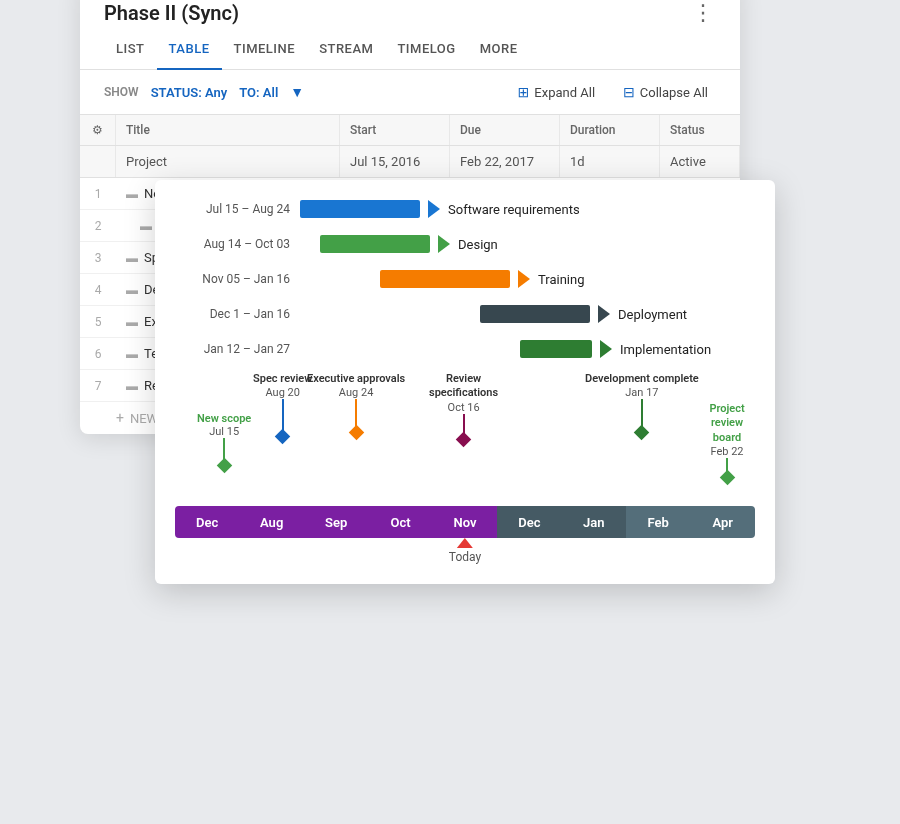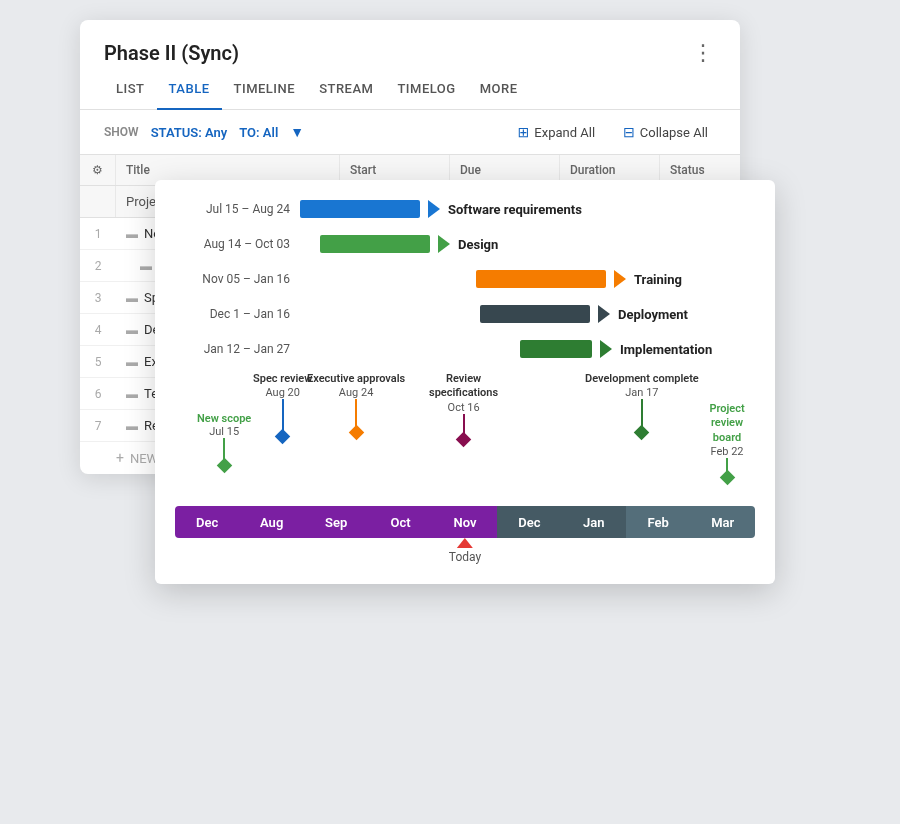--- a/index.html
+++ b/index.html
@@ -236,21 +236,21 @@
     .gantt-arrow-blue { border-left: 12px solid #1976d2; }
     .gantt-arrow-green { border-left: 12px solid #43a047; }
     .gantt-arrow-red { border-left: 12px solid #b71c1c; }
     .gantt-arrow-orange { border-left: 12px solid #f57c00; }
     .gantt-arrow-teal { border-left: 12px solid #37474f; }
     .gantt-arrow-dkgreen { border-left: 12px solid #2e7d32; }
 
     .gantt-label {
       font-size: 13px;
       color: #222;
-      font-weight: 700;
+      font-weight: 400;
       white-space: nowrap;
     }
 
     
     .month-bar {
       display: flex;
       border-radius: 4px;
       overflow: hidden;
       height: 32px;
     }
@@ -270,21 +270,21 @@
       width: 0; height: 0;
       border-left: 8px solid transparent;
       border-right: 8px solid transparent;
       border-bottom: 10px solid #e53935;
       margin: 0 auto 2px;
     }
   </style>
 </head>
 <body>
 
-<div style="position:relative; width:900px; min-height:824px; display:flex; justify-content:center; align-items:flex-start; padding-top:40px;">
+<div style="position:relative; width:900px; min-height:824px; display:flex; justify-content:center; align-items:flex-start; ">
 
   <div class="app-window">
 
     <div class="header">
       <span class="header-title">Phase II (Sync)</span>
       <span class="header-menu">⋮</span>
     </div>
 
     <div class="tabs">
       <div class="tab">LIST</div>
@@ -440,21 +440,21 @@
         <div class="gantt-bar-wrap" style="margin-left:20px;">
           <div class="gantt-bar gantt-bar-green" style="width:110px;"></div>
           <div class="gantt-arrow gantt-arrow-green"></div>
           <span class="gantt-label">Design</span>
         </div>
       </div>
 
 
       <div class="gantt-row">
         <div class="gantt-date-range">Nov 05 – Jan 16</div>
-        <div class="gantt-bar-wrap" style="margin-left:103px;justify-content:center;">
+        <div class="gantt-bar-wrap" style="margin-left:80px;">
           <div class="gantt-bar gantt-bar-orange" style="width:130px;"></div>
           <div class="gantt-arrow gantt-arrow-orange"></div>
           <span class="gantt-label">Training</span>
         </div>
       </div>
 
       <div class="gantt-row">
         <div class="gantt-date-range">Dec 1 – Jan 16</div>
         <div class="gantt-bar-wrap" style="margin-left:180px;">
           <div class="gantt-bar gantt-bar-teal" style="width:110px;"></div>
@@ -521,21 +521,21 @@
 
     <div class="month-bar">
       <div class="month-cell">Dec</div>
       <div class="month-cell">Aug</div>
       <div class="month-cell">Sep</div>
       <div class="month-cell">Oct</div>
       <div class="month-cell">Nov</div>
       <div class="month-cell teal-bg">Dec</div>
       <div class="month-cell teal-bg">Jan</div>
       <div class="month-cell blue-bg">Feb</div>
-      <div class="month-cell blue-bg">Mar</div>
+      <div class="month-cell blue-bg">Apr</div>
     </div>
 
     <div style="position:relative; height:30px;">
       <div style="position:absolute; left:50%; transform:translateX(-50%); display:flex; flex-direction:column; align-items:center;">
         <div class="today-triangle"></div>
         <div style="font-size:12px; color:#555;">Today</div>
       </div>
     </div>
 
   </div>

